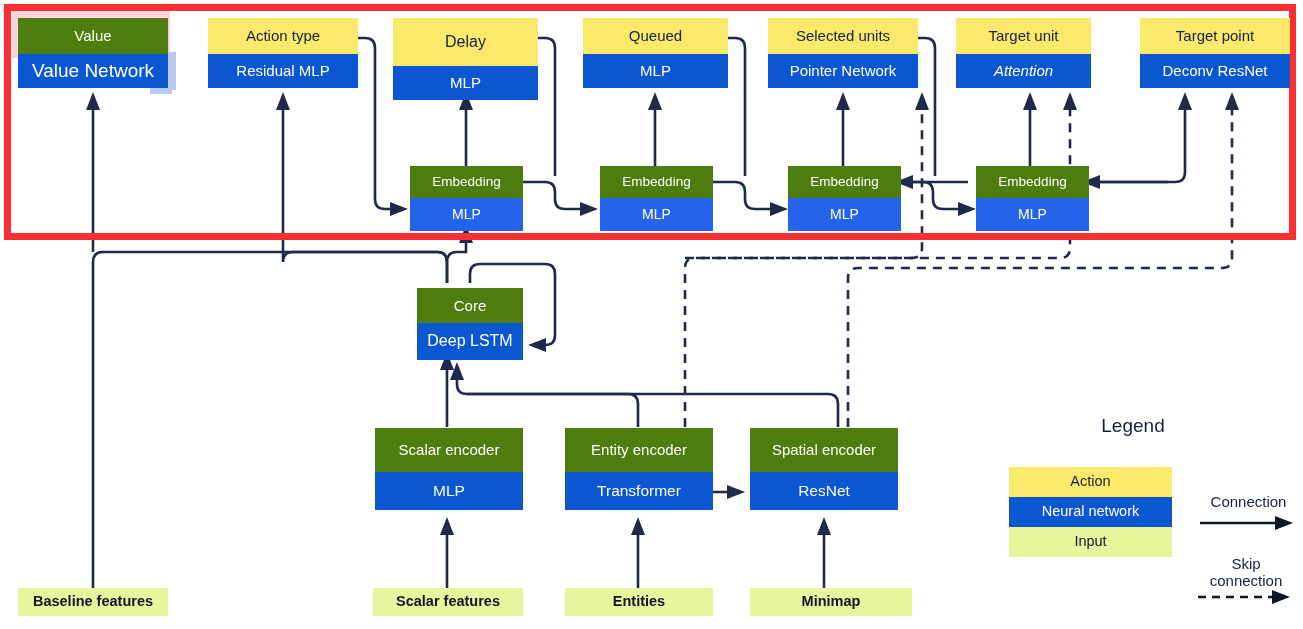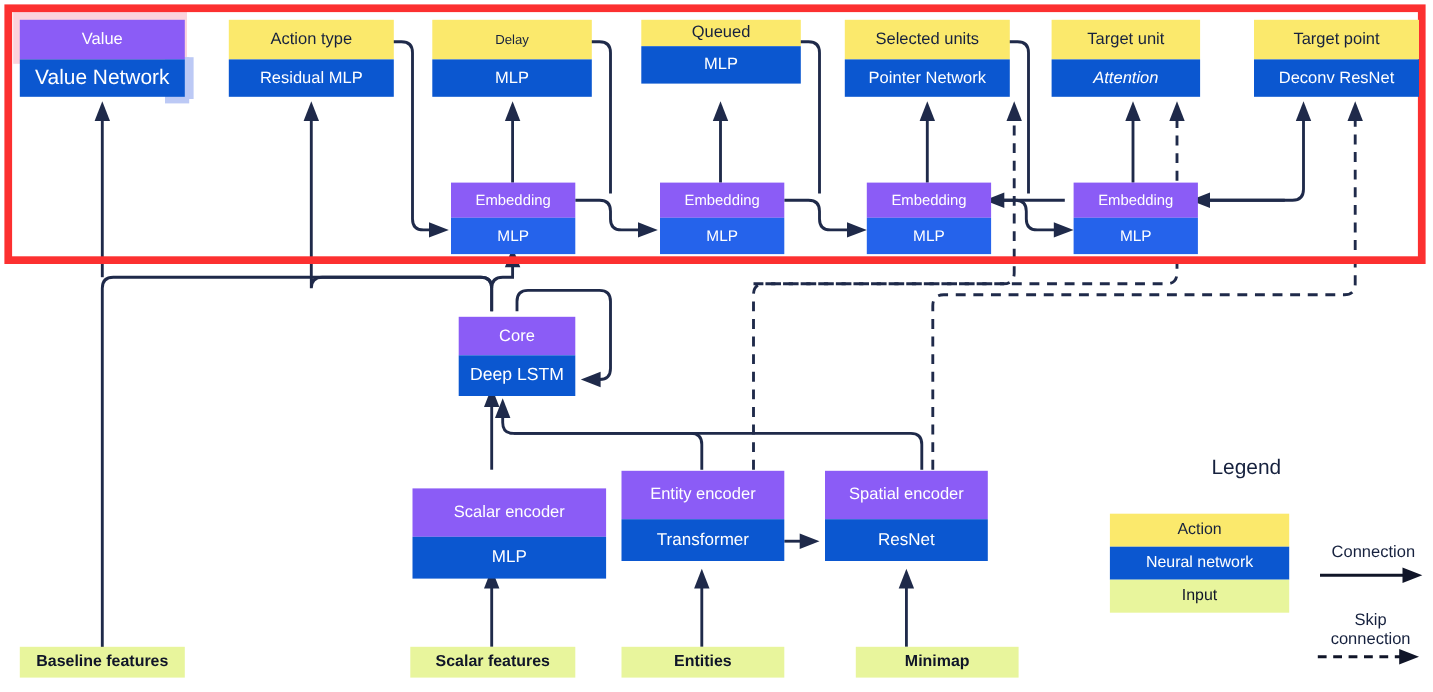--- a/index.html
+++ b/index.html
@@ -11,21 +11,21 @@
   #stage{position:relative;width:1303px;height:629px;background:#fff;}
 
   
   .node{position:absolute;box-sizing:border-box;}
   .cell{
     display:flex;align-items:center;justify-content:center;
     text-align:center;line-height:1.05;
     box-sizing:border-box;white-space:nowrap;
   }
   .c-action{background:#fbe96c;color:#16213e;}
-  .c-output{background:#8b5cf6;color:#ffffff;}
+  .c-output{background:#4d7c0f;color:#ffffff;}
   .c-nn{background:#0b57d0;color:#ffffff;}
   .c-nn-lt{background:#2563eb;color:#ffffff;}
   .c-input{background:#e8f59c;color:#101528;}
 
   
   #redbox{
     position:absolute;left:4px;top:4px;width:1292px;height:236px;
     border:7px solid #fc3030;box-sizing:border-box;
     pointer-events:none;
   }
@@ -156,26 +156,26 @@
     <div class="cell c-output" style="height:36px;font-size:15px;">Value</div>
     <div class="cell c-nn" style="height:34px;font-size:19px;">Value Network</div>
   </div>
 
   <div class="node" style="left:208px;top:18px;width:150px;">
     <div class="cell c-action" style="height:36px;font-size:15px;">Action type</div>
     <div class="cell c-nn" style="height:34px;font-size:15px;">Residual MLP</div>
   </div>
 
   <div class="node" style="left:393px;top:18px;width:145px;">
-    <div class="cell c-action" style="height:36px;font-size:12px;">Delay</div>
+    <div class="cell c-action" style="height:48px;font-size:16px;">Delay</div>
     <div class="cell c-nn" style="height:34px;font-size:15px;">MLP</div>
   </div>
 
   <div class="node" style="left:583px;top:18px;width:145px;">
-    <div class="cell c-action" style="height:24px;font-size:15px;">Queued</div>
+    <div class="cell c-action" style="height:36px;font-size:15px;">Queued</div>
     <div class="cell c-nn" style="height:34px;font-size:15px;">MLP</div>
   </div>
 
   <div class="node" style="left:768px;top:18px;width:150px;">
     <div class="cell c-action" style="height:36px;font-size:15px;">Selected units</div>
     <div class="cell c-nn" style="height:34px;font-size:15px;">Pointer Network</div>
   </div>
 
   <div class="node" style="left:956px;top:18px;width:135px;">
     <div class="cell c-action" style="height:36px;font-size:15px;">Target unit</div>
@@ -205,21 +205,21 @@
   <div class="node" style="left:976px;top:166px;width:113px;">
     <div class="cell c-output" style="height:32px;font-size:13.5px;">Embedding</div>
     <div class="cell c-nn-lt" style="height:33px;font-size:14px;">MLP</div>
   </div>
 
   <div class="node" style="left:375px;top:288px;width:148px;padding-left:42px;">
     <div class="cell c-output" style="height:35px;font-size:15px;">Core</div>
     <div class="cell c-nn" style="height:37px;font-size:16px;">Deep LSTM</div>
   </div>
 
-  <div class="node" style="left:375px;top:444px;width:176px;">
+  <div class="node" style="left:375px;top:428px;width:148px;">
     <div class="cell c-output" style="height:44px;font-size:15px;">Scalar encoder</div>
     <div class="cell c-nn" style="height:38px;font-size:15.5px;">MLP</div>
   </div>
 
   <div class="node" style="left:565px;top:428px;width:148px;">
     <div class="cell c-output" style="height:44px;font-size:15px;">Entity encoder</div>
     <div class="cell c-nn" style="height:38px;font-size:15.5px;">Transformer</div>
   </div>
 
   <div class="node" style="left:750px;top:428px;width:148px;">
@@ -229,21 +229,21 @@
 
   <div class="node" style="left:18px;top:588px;width:150px;">
     <div class="cell c-input" style="height:28px;font-size:14.5px;font-weight:bold;">Baseline features</div>
   </div>
   <div class="node" style="left:565px;top:588px;width:148px;">
     <div class="cell c-input" style="height:28px;font-size:14.5px;font-weight:bold;">Entities</div>
   </div>
   <div class="node" style="left:373px;top:588px;width:150px;">
     <div class="cell c-input" style="height:28px;font-size:14.5px;font-weight:bold;">Scalar features</div>
   </div>
-  <div class="node" style="left:750px;top:588px;width:148px;margin-left:28px;">
+  <div class="node" style="left:750px;top:588px;width:162px;">
     <div class="cell c-input" style="height:28px;font-size:14.5px;font-weight:bold;">Minimap</div>
   </div>
 
   <div id="legend">
     <div class="title">Legend</div>
 
     <div class="swatches">
       <div class="cell c-action">Action</div>
       <div class="cell c-nn">Neural network</div>
       <div class="cell c-input">Input</div>

